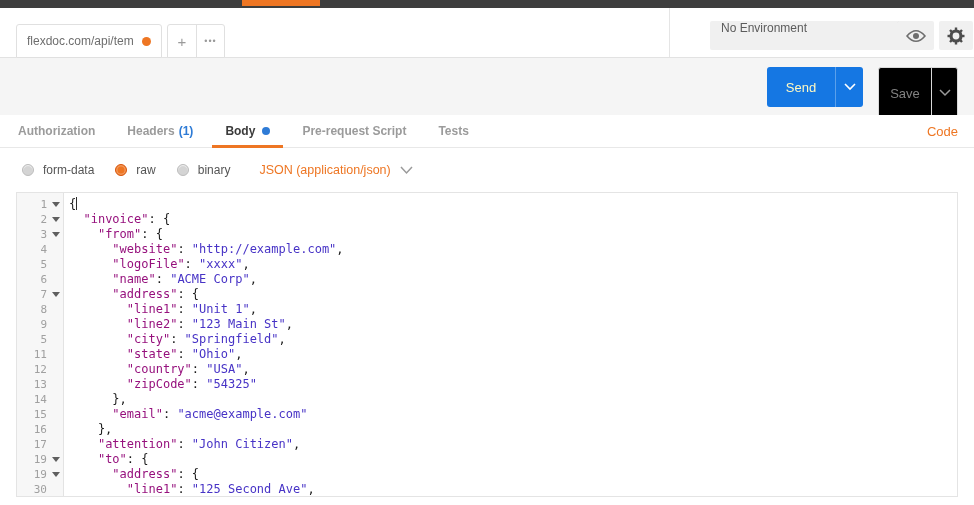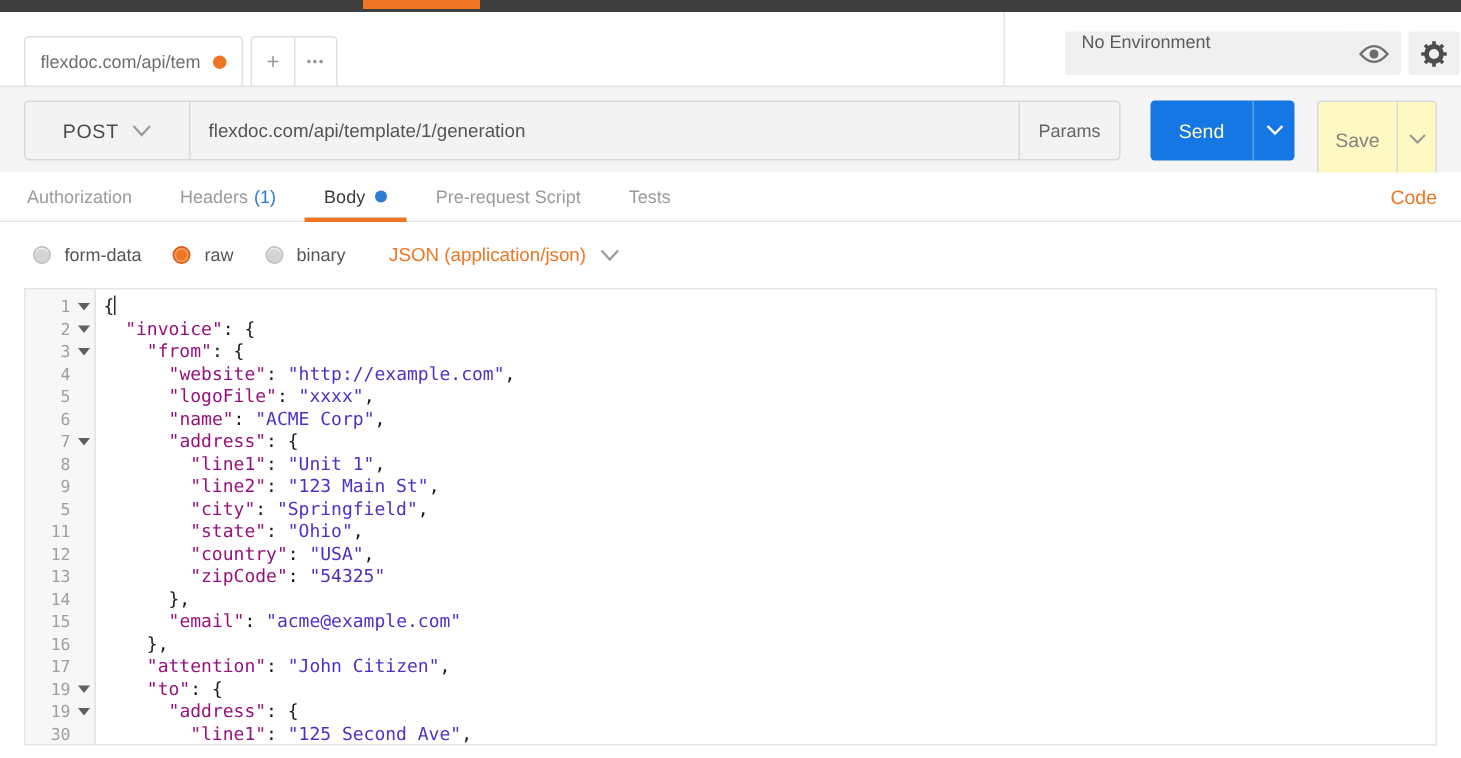--- a/index.html
+++ b/index.html
@@ -32,28 +32,28 @@
 
   
   .request-row{position:absolute;left:0;top:58px;width:974px;height:57px;background:#f5f5f5;}
   .url-control{position:absolute;left:16px;top:9px;width:731px;height:40px;background:#f3f3f3;border:1px solid #d9d9d9;border-radius:3px;display:flex;align-items:stretch;}
   .method{width:110px;display:flex;align-items:center;justify-content:center;gap:9px;border-right:1px solid #d9d9d9;font-size:13px;color:#4a4a4a;letter-spacing:.5px;}
   .url-input{flex:1;border:none;background:transparent;outline:none;padding:0 12px;font-size:12.5px;color:#555;font-family:"Liberation Sans","DejaVu Sans",sans-serif;}
   .params-btn{width:67px;border-left:1px solid #d9d9d9;display:flex;align-items:center;justify-content:center;font-size:12px;color:#666;}
   .send-group{position:absolute;left:767px;top:9px;height:40px;display:flex;background:var(--blue);border-radius:3px;overflow:hidden;}
   .send-main{width:68px;display:flex;align-items:center;justify-content:center;color:#fef9c3;font-size:13px;}
   .send-chev{width:28px;display:flex;align-items:center;justify-content:center;border-left:1px solid rgba(255,255,255,.3);}
-  .save-group{position:absolute;left:878px;top:9px;height:52px;display:flex;background:#fef9c3;border:1px solid #d9d9d9;border-radius:3px;overflow:hidden;}
+  .save-group{position:absolute;left:878px;top:9px;height:52px;display:flex;background:#000000;border:1px solid #d9d9d9;border-radius:3px;overflow:hidden;}
   .save-main{width:52px;display:flex;align-items:center;justify-content:center;color:#828282;font-size:13px;}
   .save-chev{width:26px;display:flex;align-items:center;justify-content:center;border-left:1px solid #d9d9d9;}
 
   
   .tabs-row{position:absolute;left:0;top:115px;width:974px;height:33px;background:#fff;border-bottom:1px solid #e8e8e8;}
   .tabs-inner{display:flex;padding-left:5px;height:100%;}
-  .tab-item{position:relative;padding:0 13px;display:flex;align-items:center;font-size:12px;color:#9b9b9b;margin-right:6px;white-space:nowrap;}
+  .tab-item{position:relative;padding:0 13px;display:flex;align-items:center;font-size:12px;color:#9b9b9b;margin-right:6px;white-space:nowrap;font-weight:bold;}
   .tab-item.active{color:#3b3b3b;}
   .tab-item.active::after{content:"";position:absolute;left:0;right:0;bottom:-1px;height:3px;background:var(--accent);}
   .tab-item .count{color:var(--dot-blue);margin-left:4px;}
   .tab-item .bdot{width:8px;height:8px;border-radius:50%;background:var(--dot-blue);margin-left:7px;display:inline-block;}
   .code-link{position:absolute;right:16px;top:0;height:32px;display:flex;align-items:center;font-size:13px;color:var(--accent);}
 
   
   .options-row{position:absolute;left:0;top:148px;width:974px;height:44px;background:#fff;display:flex;align-items:center;padding-left:22px;}
   .radio-item{display:flex;align-items:center;gap:9px;margin-right:21px;}
   .radio-circle{width:12px;height:12px;border-radius:50%;background:#d4d4d4;border:1px solid #bdbdbd;box-shadow:inset 0 1px 1px rgba(255,255,255,.7);}
@@ -119,30 +119,20 @@
             <line x1="3" y1="3" x2="4.8" y2="4.8"></line>
             <line x1="13.2" y1="13.2" x2="15" y2="15"></line>
             <line x1="15" y1="3" x2="13.2" y2="4.8"></line>
             <line x1="3" y1="15" x2="4.8" y2="13.2"></line>
           </g>
         </svg>
     </div>
   </div>
 
   <div class="request-row">
-    <div class="url-control">
-      <div class="method">
-        <span>POST</span>
-        <svg class="chev" width="13" height="9" viewBox="0 0 13 9">
-            <polyline points="1,1 6.5,7 12,1" fill="none" stroke="#9a9a9a" stroke-width="1.5"></polyline>
-          </svg>
-      </div>
-      <input class="url-input" readonly="" value="flexdoc.com/api/template/1/generation" style="">
-      <div class="params-btn">Params</div>
-    </div>
     <div class="send-group">
       <div class="send-main">Send</div>
       <div class="send-chev">
         <svg class="chev" width="12" height="8" viewBox="0 0 12 8">
             <polyline points="1,1 6,6 11,1" fill="none" stroke="#ffffff" stroke-width="1.6"></polyline>
           </svg>
       </div>
     </div>
     <div class="save-group">
       <div class="save-main">Save</div>

